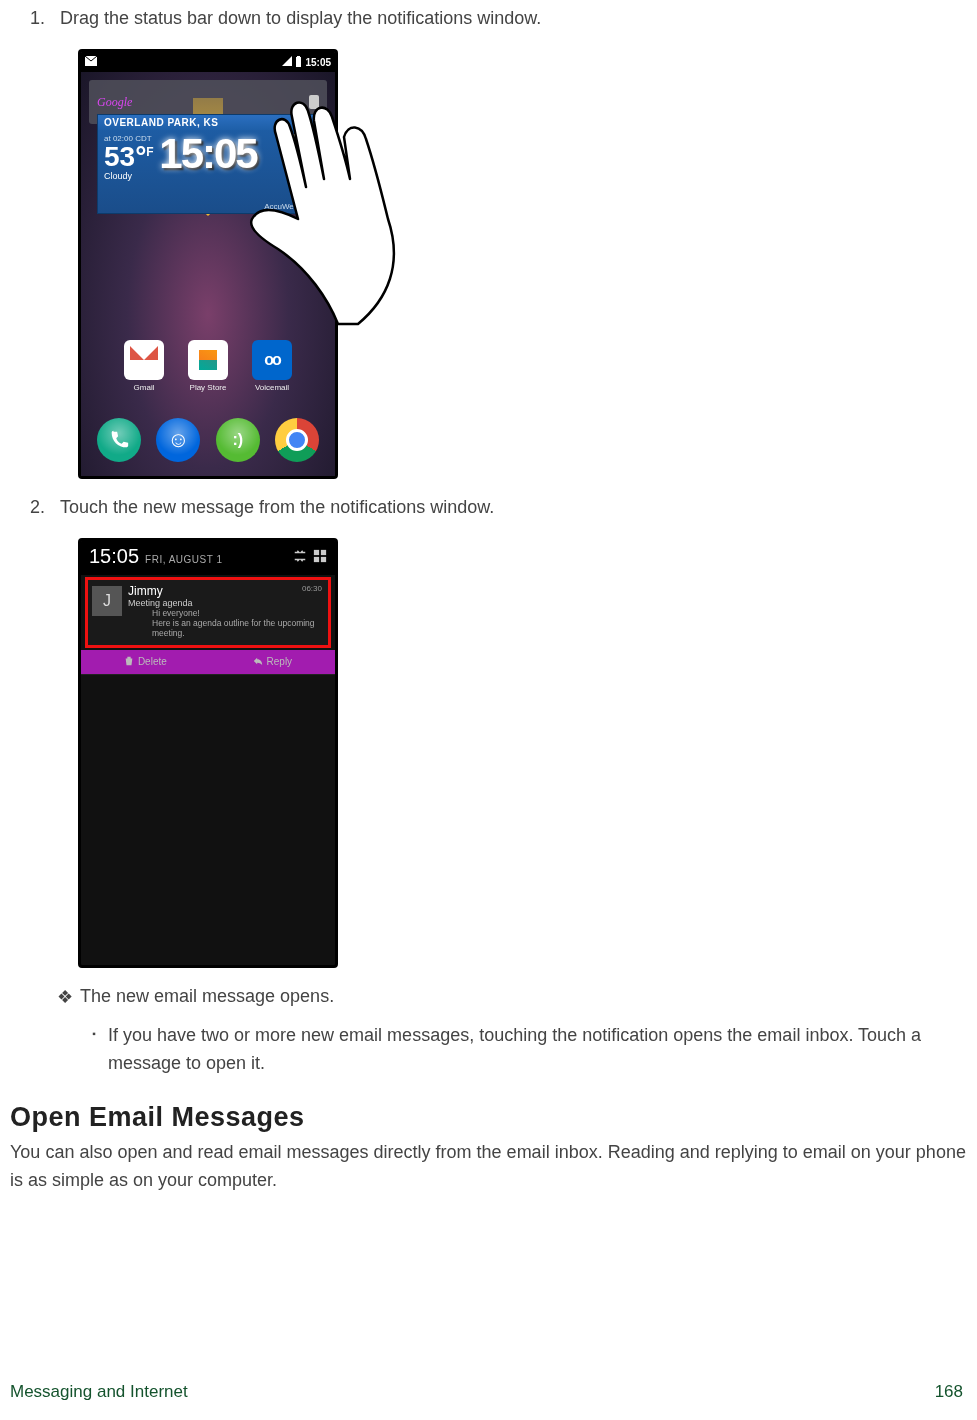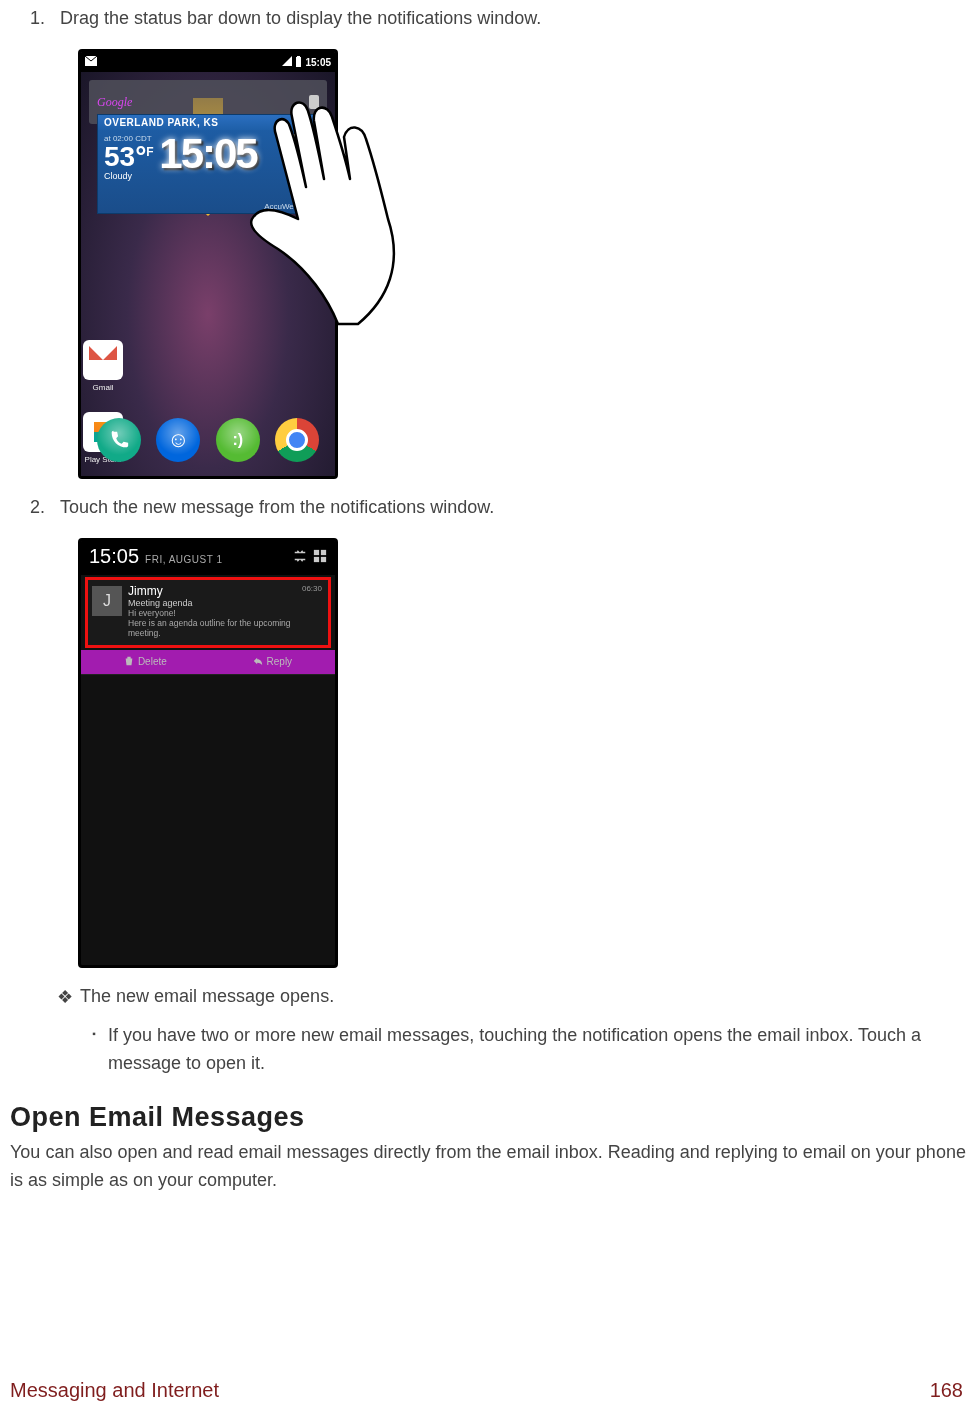--- a/index.html
+++ b/index.html
@@ -72,21 +72,21 @@
     width: 30px; height: 100px;
     background: linear-gradient(rgba(255,200,50,0.4), rgba(255,200,50,0.9));
   }
   .arrow-down::after {
     content: ""; position: absolute; bottom: -18px; left: -8px;
     border-left: 23px solid transparent; border-right: 23px solid transparent;
     border-top: 22px solid rgba(255,200,50,0.9);
   }
   .approw {
     position: absolute; top: 288px; left: 0; right: 0;
-    display: flex; justify-content: center; gap: 20px; flex-direction: column;
+    display: flex; justify-content: center; gap: 20px;
   }
   .appicon { width: 44px; text-align: center; }
   .appicon .ico {
     width: 40px; height: 40px; border-radius: 6px; margin: 0 auto;
     display: flex; align-items: center; justify-content: center; font-size: 18px; color: #fff;
   }
   .ic-gmail { background: #fff; position: relative; }
   .ic-gmail::before { content:""; position:absolute; inset:6px; background:#fff; border-top:14px solid #d54; clip-path: polygon(0 0,50% 50%,100% 0,100% 100%,0 100%);}
   .ic-play { background:#fff; }
   .ic-play::before { content:""; display:block; width:0;height:0; margin:10px auto;
@@ -137,21 +137,21 @@
     background: #1a1a1a; position: relative; min-height: 58px;
   }
   .notif-avatar {
     position: absolute; left: 4px; top: 6px; width: 30px; height: 30px;
     background: #555; display: flex; align-items: center; justify-content: center;
     font-size: 16px; color: #ddd;
   }
   .notif-sender { font-size: 12px; color: #fff; }
   .notif-time { position: absolute; right: 6px; top: 4px; font-size: 8px; color: #999; }
   .notif-subj { font-size: 9px; color: #ccc; }
-  .notif-body { font-size: 8.5px; color: #aaa; line-height: 1.2; }
+  .notif-body { font-size: 8.5px; color: #aaa; line-height: 1.2; margin-left: 24px; }
   .notif-actions {
     display: flex; justify-content: space-around; padding: 6px 0;
     background: #a21caf; border-bottom: 1px solid #222;
   }
   .notif-actions .act { font-size: 10px; color: #bbb; display: flex; gap: 4px; align-items: center; }
   .notif-actions svg { width: 10px; height: 10px; fill: #bbb; }
   .notif2 {
     padding: 8px 8px 8px 12px; display: flex; align-items: center;
     background: #151515;
   }
@@ -168,21 +168,21 @@
   h2.section {
     font-family: Verdana, Geneva, sans-serif;
     font-weight: bold; font-size: 27px; color: #222;
     margin: 6px 0 6px 0; letter-spacing: 0.5px;
   }
   .para { font-size: 18px; color: #444; line-height: 1.55; margin-bottom: 40px; }
 
   .footer {
     position: absolute; bottom: 18px; left: 10px; right: 14px;
     display: flex; justify-content: space-between;
-    font-size: 20px; color: #7f1d1d;
+    font-size: 17px; color: #14532d;
   }
 </style>
 </head>
 <body>
 
 <div class="step">
   <div class="step-num">1.</div>
   <div class="step-text">Drag the status bar down to display the notifications window.</div>
 </div>
 

